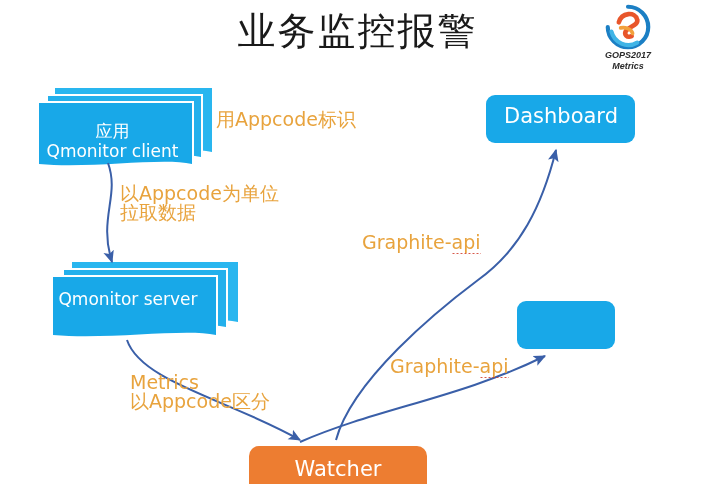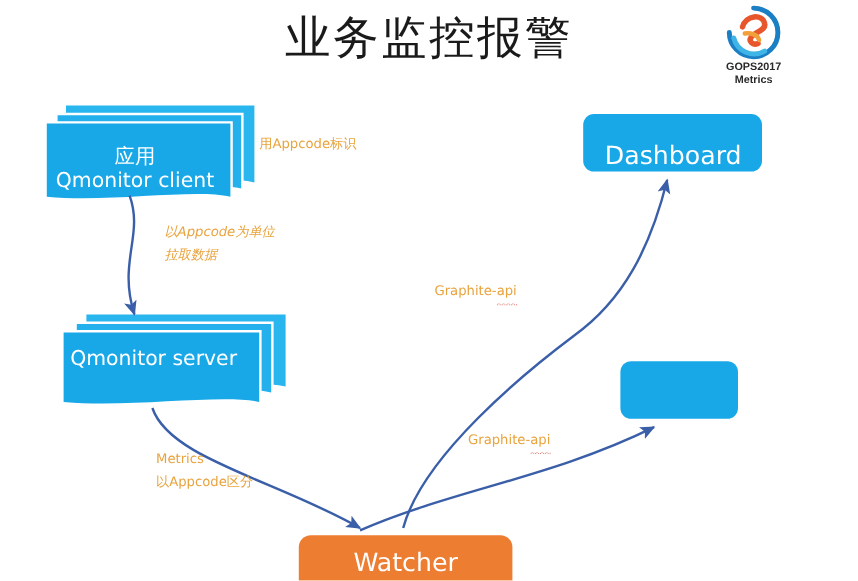--- a/index.html
+++ b/index.html
@@ -33,20 +33,21 @@
     white-space: nowrap;
   }
 
   
   #logo-block {
     position: absolute;
     right: 12px;
     top: 4px;
     width: 78px;
     text-align: center;
+    font-style: italic;
   }
   #logo-mark {
     width: 46px;
     height: 46px;
     margin: 0 auto;
     display: block;
   }
   .logo-line {
     font-size: 9px;
     font-weight: bold;
@@ -76,42 +77,41 @@
     left: 30px; top: 122px; width: 165px;
     font-size: 17px;
   }
   #label-server {
     left: 38px; top: 290px; width: 180px;
     font-size: 17px;
   }
   #label-dashboard {
     left: 487px; top: 104px; width: 148px;
     font-size: 21px;
-    margin-top: 14px;
   }
   #label-alert {
     left: 518px; top: 308px; width: 96px;
     font-size: 21px;
   }
   #label-watcher {
     left: 250px; top: 457px; width: 176px;
     font-size: 21px;
   }
 
   
   .anno {
     position: absolute;
     color: #E8A33D;
-    font-size: 11px;
+    font-size: 19px;
     line-height: 19px;
     white-space: pre-line;
     font-family: "DejaVu Sans", "Liberation Sans", sans-serif;
   }
   #anno-appcode-id   { left: 216px; top: 110px; }
-  #anno-pull         { left: 137px; top: 184px; font-style: italic; }
+  #anno-pull         { left: 120px; top: 184px; }
   #anno-graph-top    { left: 362px; top: 233px; }
   #anno-graph-bottom { left: 390px; top: 357px; }
   #anno-metrics      { left: 118px; top: 373px; margin-left: 12px; }
 
   .squiggle {
     position: relative;
     display: inline-block;
   }
   .squiggle::after {
     content: "";

